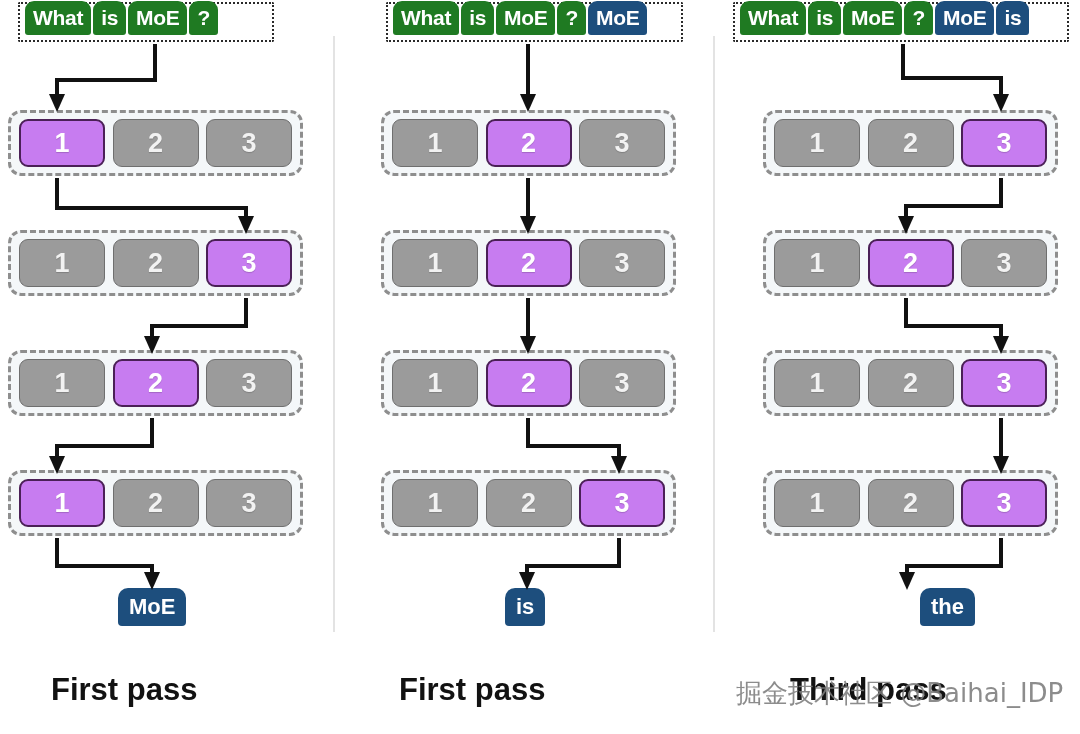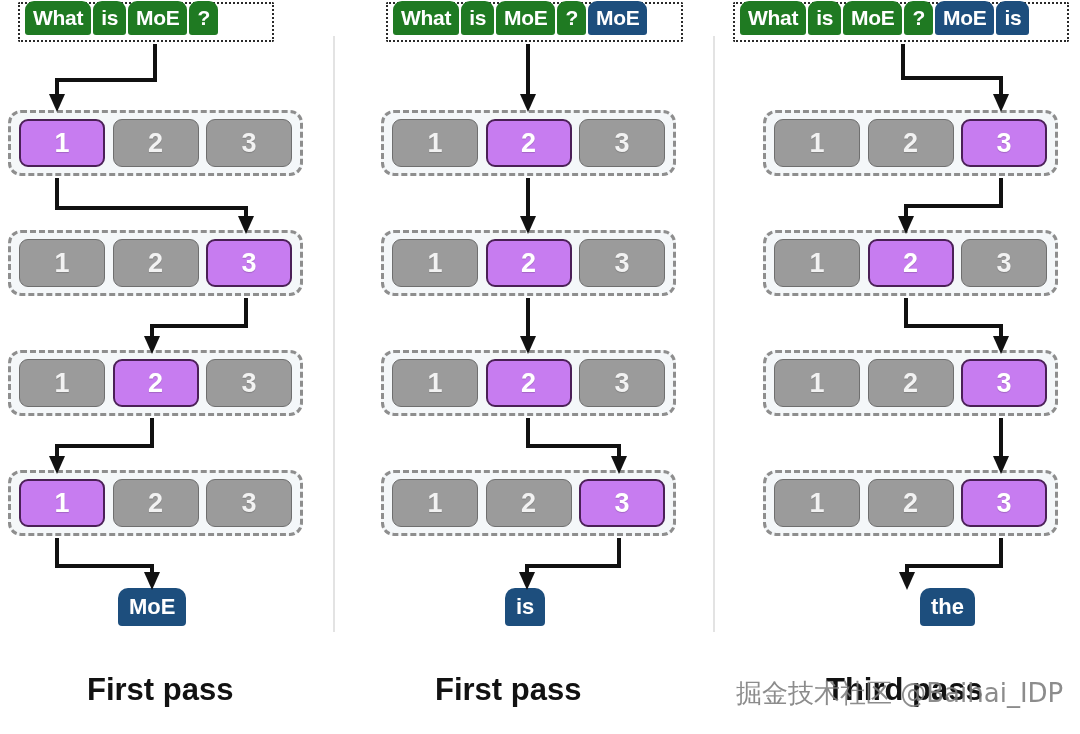--- a/index.html
+++ b/index.html
@@ -124,21 +124,20 @@
   .arrows polygon { fill: #111111; }
 
   
   .caption {
     position: absolute;
     top: 672px;
     font-size: 31px;
     font-weight: bold;
     color: #121212;
     white-space: nowrap;
-    margin-left: 36px;
   }
 
   
   .watermark {
     position: absolute;
     left: 736px;
     top: 676px;
     font-size: 26px;
     color: #7d7d7d;
     opacity: 0.88;

